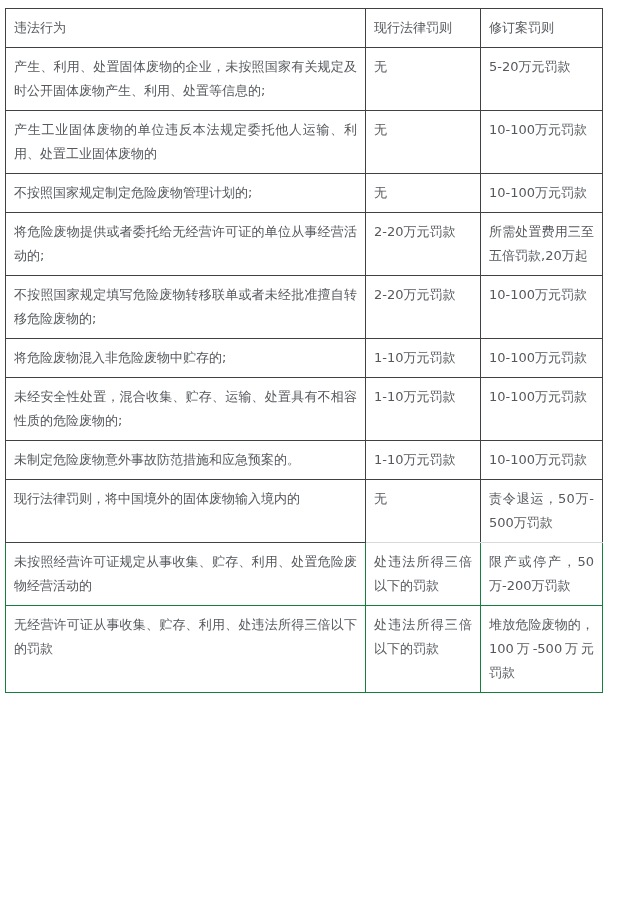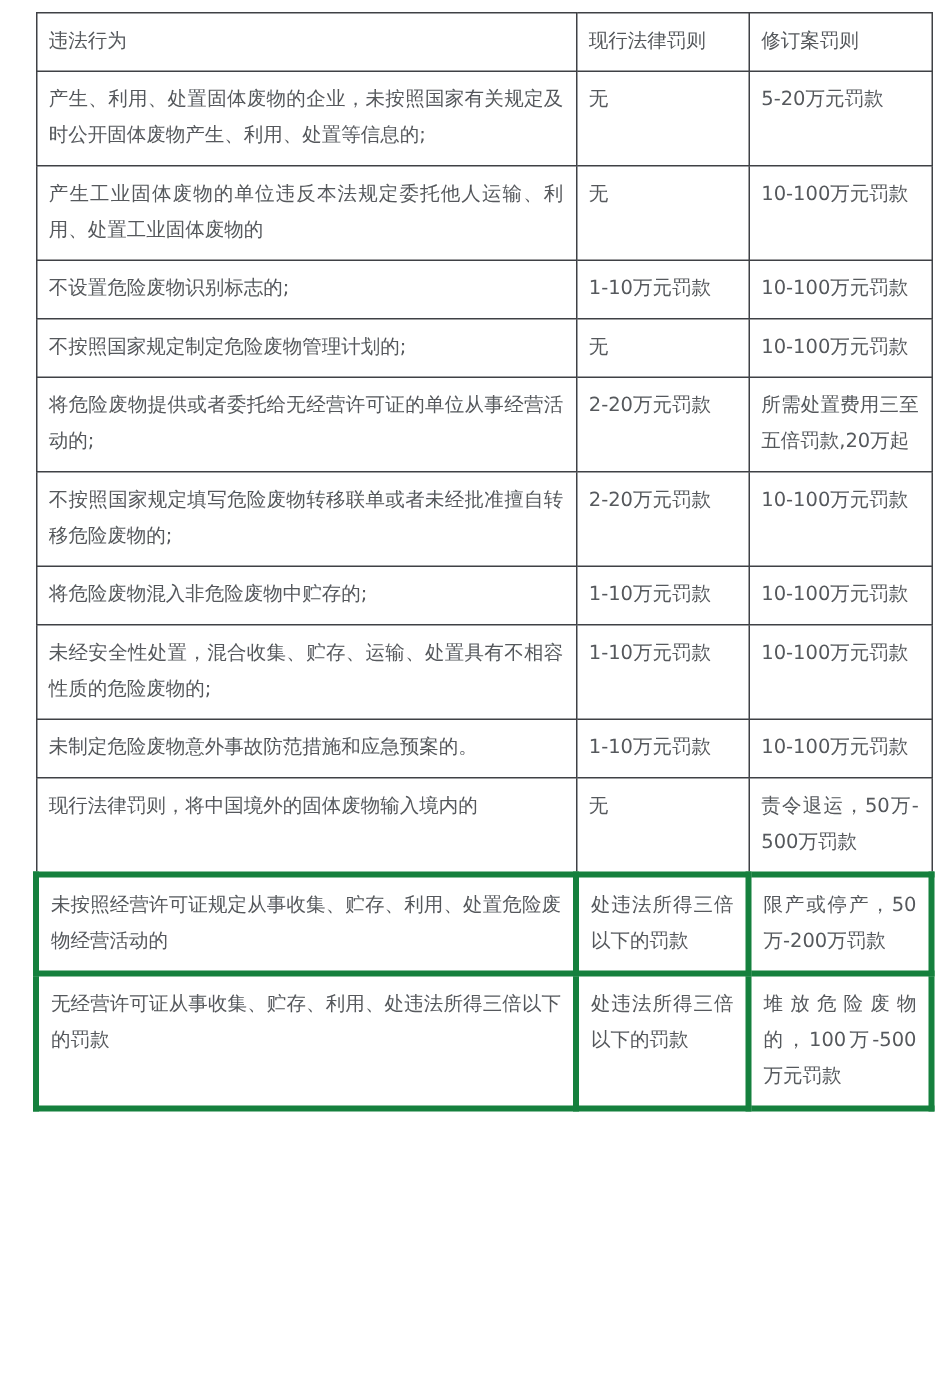--- a/index.html
+++ b/index.html
@@ -9,21 +9,21 @@
   }
   .page {
     position: relative;
     width: 626px;
     height: 919px;
     background: #ffffff;
     overflow: hidden;
   }
   table.penalty-table {
     position: absolute;
-    left: 22px;
+    left: 5px;
     top: 8px;
     width: 597px;
     border-collapse: collapse;
     table-layout: fixed;
     font-family: "DejaVu Sans", "Liberation Sans", sans-serif;
     font-size: 13px;
     line-height: 24px;
     color: #55585c;
   }
   col.c1 { width: 360px; }
@@ -36,21 +36,21 @@
     text-align: justify;
     text-justify: inter-ideograph;
     word-break: break-all;
     overflow: hidden;
   }
   thead th {
     text-align: left;
     height: 24px;
   }
   tr.dark th, tr.dark td { border: 1px solid #3f4145; }
-  tr.light td { border: 4px solid #15803d; margin-top: 41px; }
+  tr.light td { border: 1px solid #15803d; margin-top: 41px; }
   
   tr.split td:nth-child(2), tr.split td:nth-child(3) { border-bottom-color: #d9d9d9; }
   tbody tr:nth-child(12) { height: 80px; }
   tbody tr:nth-child(13) { height: 66px; }
   tbody tr:nth-child(14) { height: 118px; }
 </style>
 </head>
 <body>
 
 <div class="page">
@@ -69,25 +69,20 @@
     </thead>
     <tbody>
         <tr class="dark">
           <td>产生、利用、处置固体废物的企业，未按照国家有关规定及时公开固体废物产生、利用、处置等信息的;</td>
           <td>无</td>
           <td>5-20万元罚款</td>
         </tr>
         <tr class="dark">
           <td>产生工业固体废物的单位违反本法规定委托他人运输、利用、处置工业固体废物的</td>
           <td>无</td>
-          <td>10-100万元罚款</td>
-        </tr>
-        <tr class="dark">
-          <td>不设置危险废物识别标志的;</td>
-          <td>1-10万元罚款</td>
           <td>10-100万元罚款</td>
         </tr>
         <tr class="dark">
           <td>不按照国家规定制定危险废物管理计划的;</td>
           <td>无</td>
           <td>10-100万元罚款</td>
         </tr>
         <tr class="dark">
           <td>将危险废物提供或者委托给无经营许可证的单位从事经营活动的;</td>
           <td>2-20万元罚款</td>

